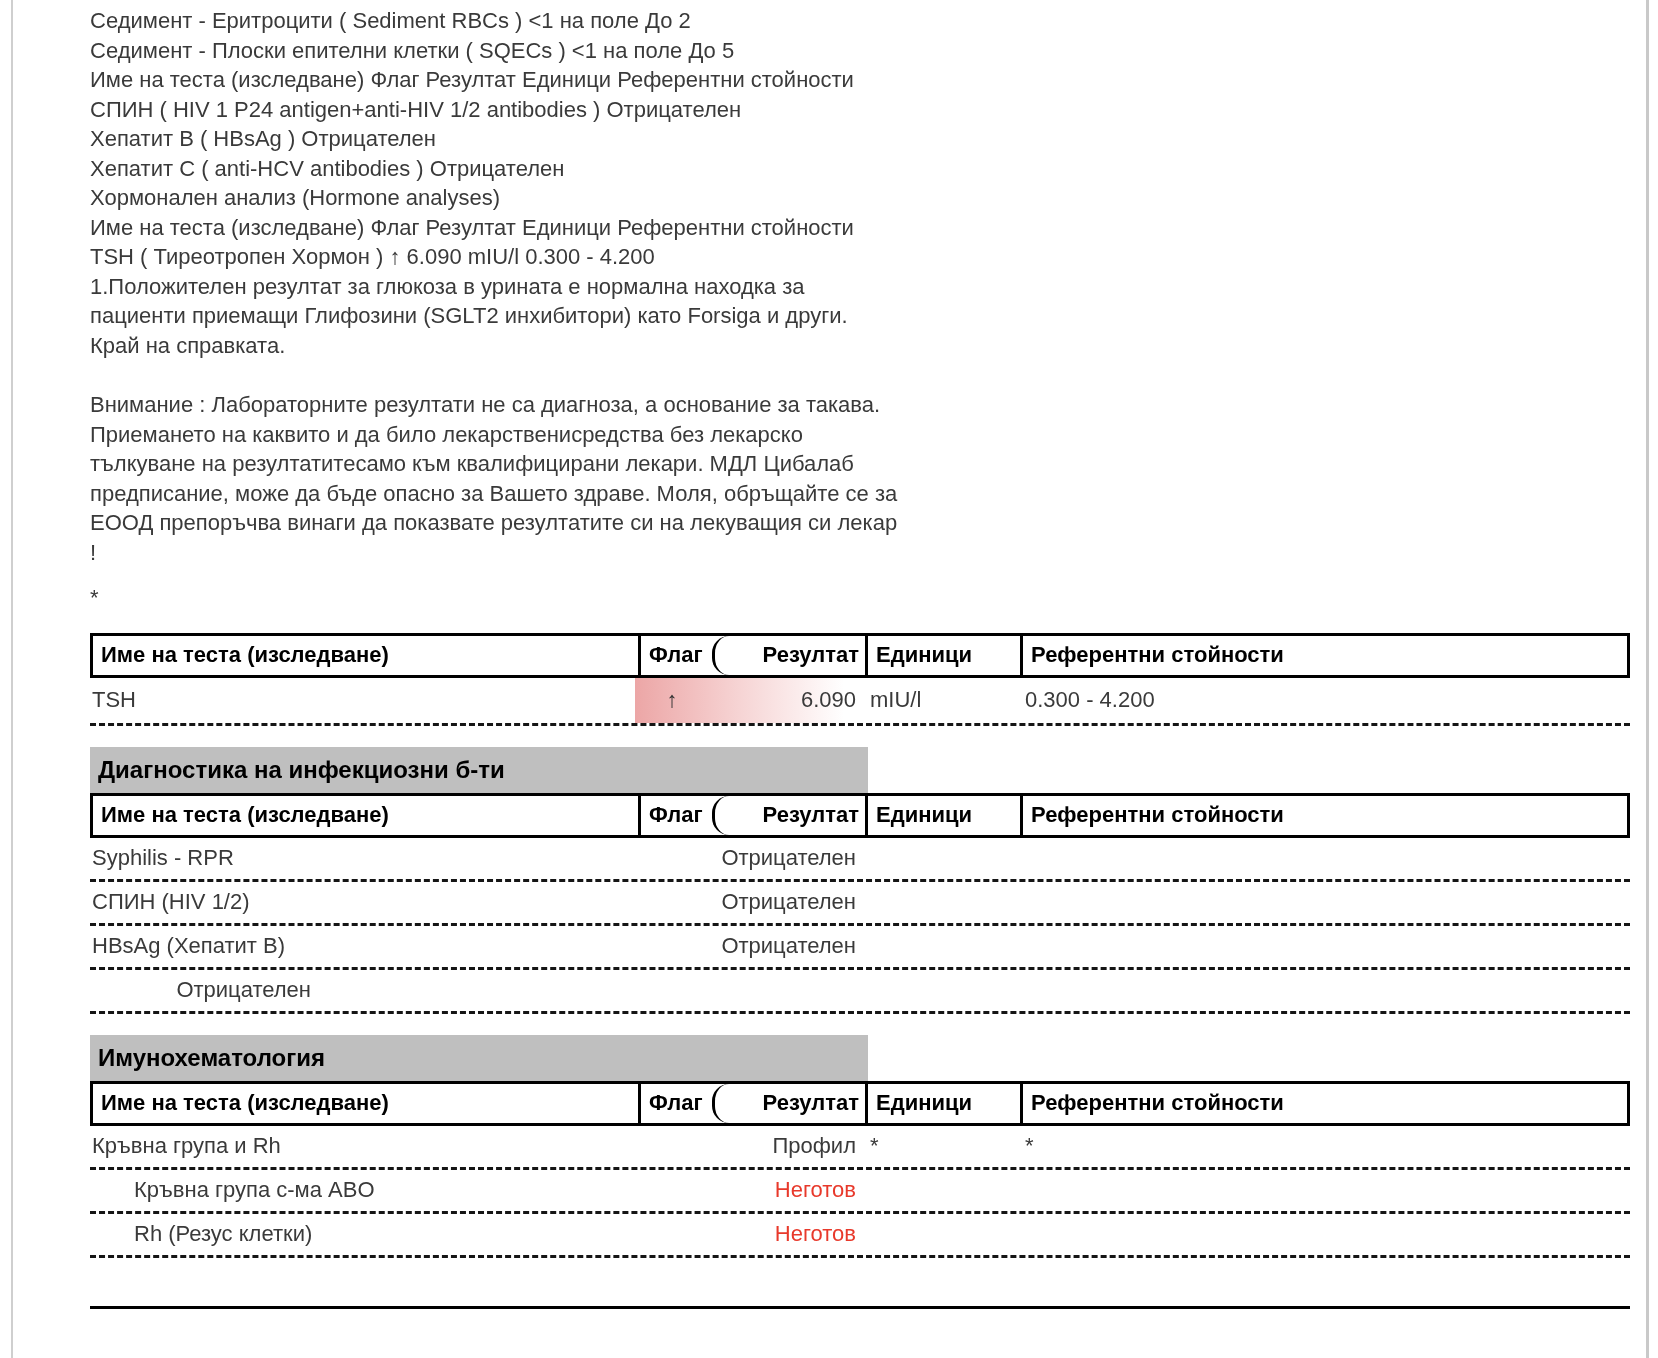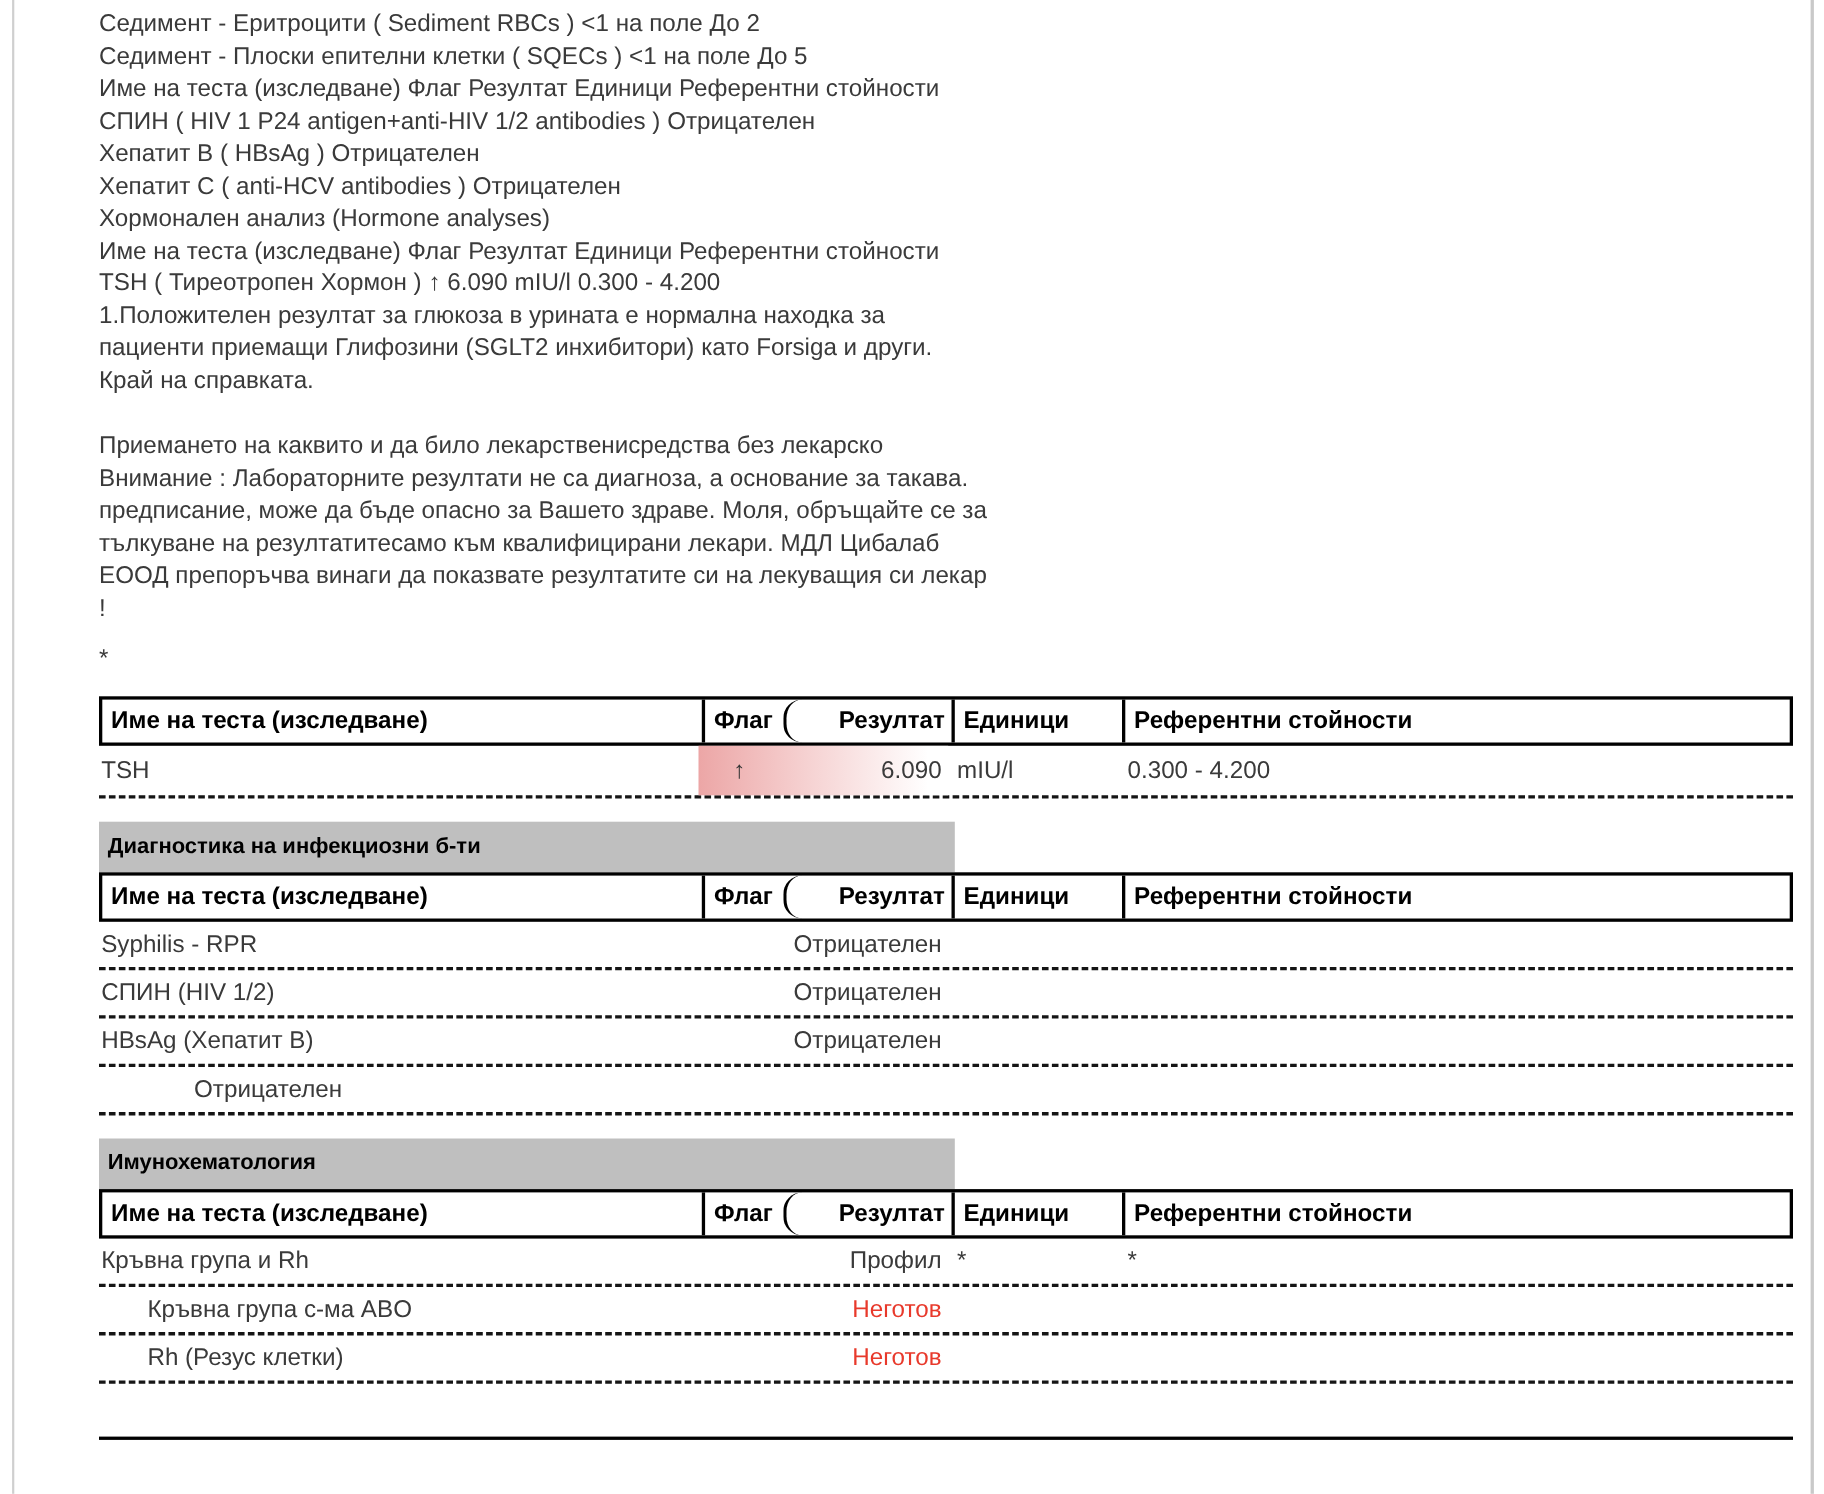--- a/index.html
+++ b/index.html
@@ -44,21 +44,21 @@
   .trow .cell.ref{padding-left:8px;}
   .trow .cell.indent{padding-left:44px;}
   .trow .cell.red{color:#e8392b;}
   .trow.tsh{height:48px;}
   .hl-wrap{
     display:flex;height:100%;align-items:center;
     background:linear-gradient(90deg,#eca6a6 0%,#f6d3d3 45%,#ffffff 92%);
   }
   .section-bar{
     margin-top:21px;height:46px;width:778px;background:#bfbfbf;
-    color:#000;font-weight:bold;font-size:20px;
+    color:#000;font-weight:bold;font-size:24px;
     display:flex;align-items:center;padding-left:8px;box-sizing:border-box;
   }
   .bottom-line{margin-top:48px;border-top:3px solid #000;width:1540px;height:0;}
 </style>
 </head>
 <body>
 
 <div class="edge-line left"></div>
 <div class="edge-line right"></div>
 
@@ -88,27 +88,27 @@
       <div class="tline">1.Положителен резултат за глюкоза в урината е нормална находка за</div>
 
       <div class="tline">пациенти приемащи Глифозини (SGLT2 инхибитори) като Forsiga и други.</div>
 
       <div class="tline">Край на справката.</div>
 
   </div>
 
   <div class="text-block warning">
 
+      <div class="tline">Внимание : Лабораторните резултати не са диагноза, а основание за такава.</div>
+
       <div class="tline">Приемането на каквито и да било лекарственисредства без лекарско</div>
 
-      <div class="tline">Внимание : Лабораторните резултати не са диагноза, а основание за такава.</div>
+      <div class="tline">тълкуване на резултатитесамо към квалифицирани лекари. МДЛ Цибалаб</div>
 
       <div class="tline">предписание, може да бъде опасно за Вашето здраве. Моля, обръщайте се за</div>
-
-      <div class="tline">тълкуване на резултатитесамо към квалифицирани лекари. МДЛ Цибалаб</div>
 
       <div class="tline">ЕООД препоръчва винаги да показвате резултатите си на лекуващия си лекар</div>
 
       <div class="tline">!</div>
 
   </div>
 
   <div class="star">*</div>
 
   <div class="rtable first">

